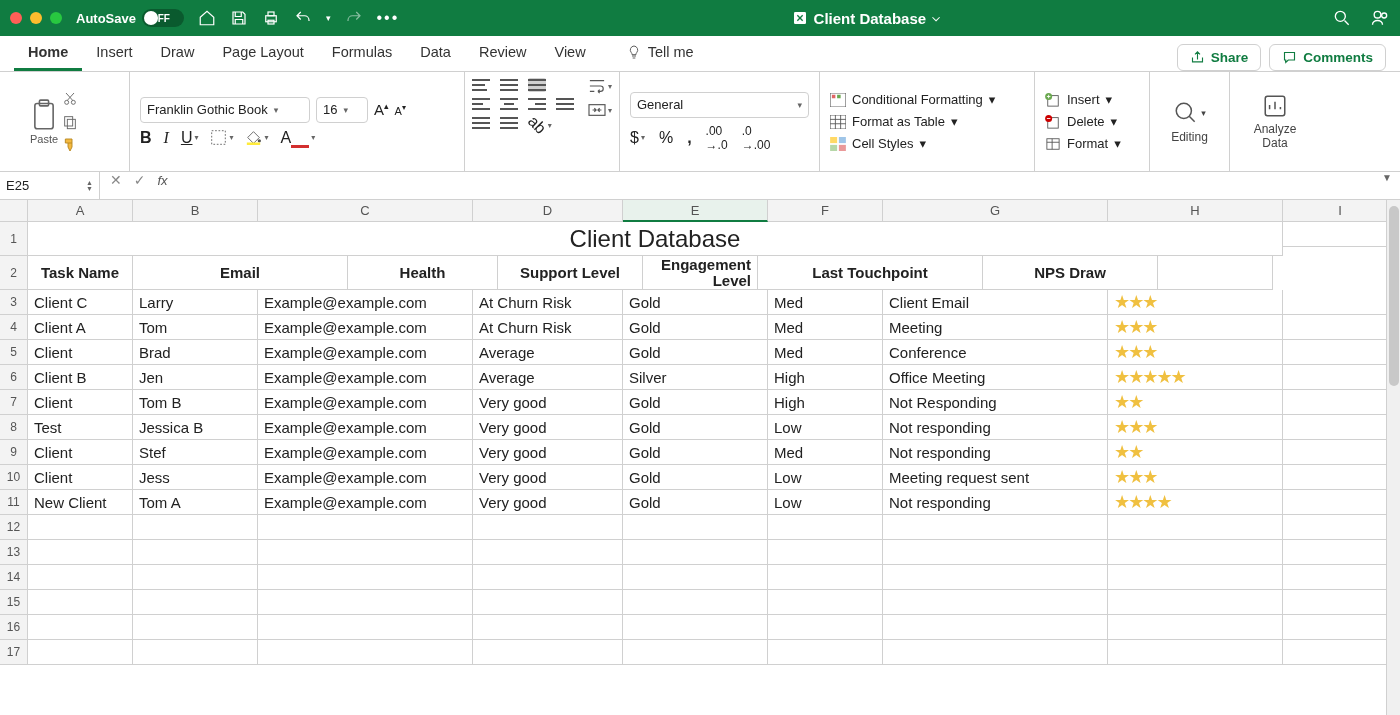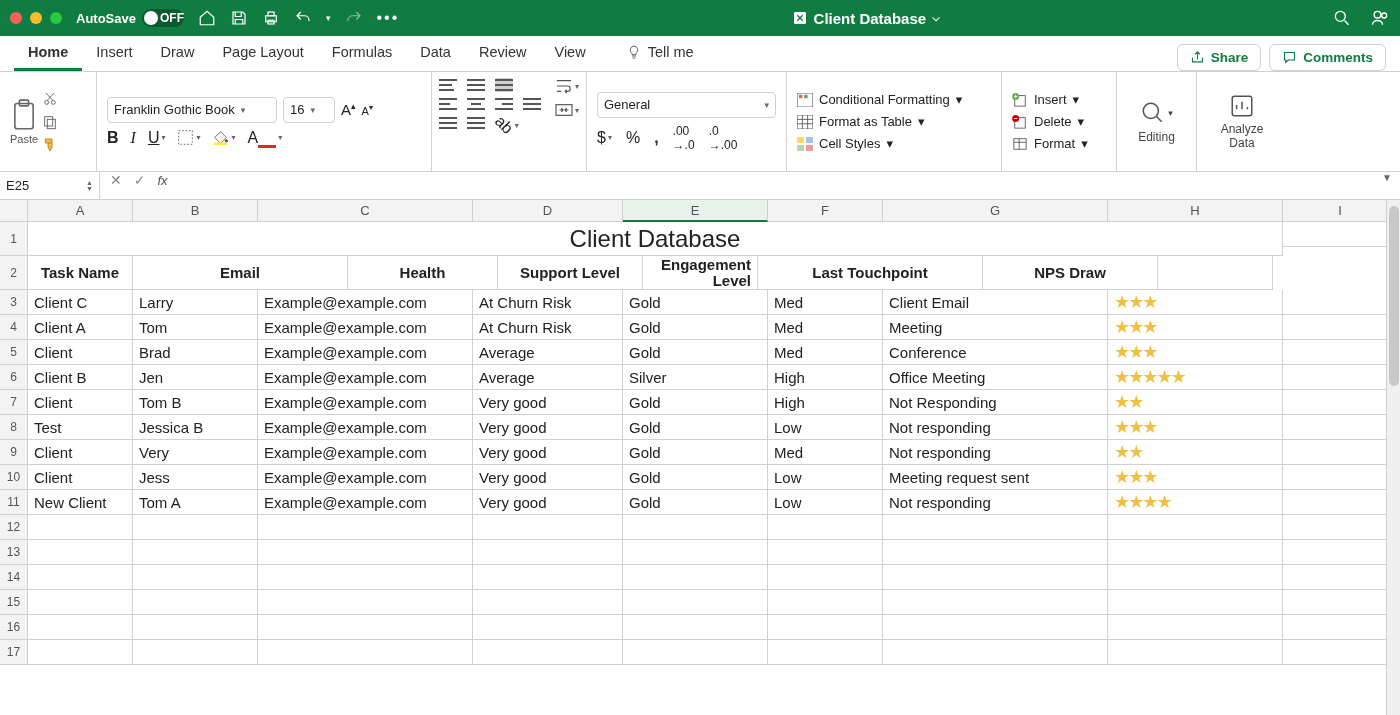--- a/index.html
+++ b/index.html
@@ -16,21 +16,21 @@
   
   .titlebar{background:var(--green);height:36px;display:flex;align-items:center;padding:0 10px;color:#fff;}
   .traffic{display:flex;gap:8px;margin-right:14px;}
   .traffic span{width:12px;height:12px;border-radius:50%;}
   .tl-r{background:#ff5f57;}
   .tl-y{background:#febc2e;}
   .tl-g{background:#28c840;}
   .autosave{display:flex;align-items:center;gap:6px;font-size:13px;font-weight:600;}
   .toggle{width:42px;height:18px;background:#0a5a2e;border-radius:9px;position:relative;display:flex;align-items:center;}
   .toggle .knob{width:14px;height:14px;background:#fff;border-radius:50%;margin-left:2px;}
-  .toggle .state{position:absolute;right:0;font-size:12px;color:#fff;}
+  .toggle .state{position:absolute;right:14px;font-size:10px;color:#fff;}
   .qat{display:flex;gap:14px;margin-left:14px;align-items:center;}
   .qat svg,.qat .ico{width:18px;height:18px;fill:#fff;stroke:#fff;}
   .doc-title{flex:1;display:flex;justify-content:center;align-items:center;gap:6px;font-size:15px;font-weight:600;}
   .doc-title svg{width:16px;height:16px;}
   .title-right{display:flex;gap:18px;align-items:center;}
   .title-right svg{width:20px;height:20px;fill:none;stroke:#fff;stroke-width:1.6;}
   
   .tabs{height:36px;display:flex;align-items:flex-end;padding:0 14px;background:#fff;border-bottom:1px solid var(--border);}
   .tab{padding:8px 14px;font-size:14.5px;color:#333;cursor:pointer;border-bottom:3px solid transparent;}
   .tab.active{font-weight:700;border-bottom-color:var(--green);}
@@ -187,21 +187,21 @@
   <div class="comments-btn">
     <svg viewBox="0 0 24 24">
         <path d="M4 4h16v12H10l-4 4v-4H4z"></path>
       </svg>
     <span>Comments</span>
   </div>
 </div>
 
 <div class="ribbon">
 
-  <div class="group" style="width:97px;">
+  <div class="group" style="width:110px;margin-left:20px;">
     <div class="paste-col">
       <div class="paste-lg">
         <svg viewBox="0 0 24 28">
             <rect x="4" y="4" width="16" height="22" rx="2"></rect>
             <rect x="8" y="1" width="8" height="5" rx="1"></rect>
           </svg>
         <span>Paste</span>
       </div>
       <div class="mini-col">
         <svg viewBox="0 0 24 24">
@@ -555,21 +555,21 @@
         <div class="cell" style="width: 115px;">Low</div>
         <div class="cell" style="width: 225px;">Not responding</div>
         <div class="cell" style="width: 175px;">
           <span class="stars">★★★</span>
         </div>
         <div class="cell" style="width: 115px;"></div>
       </div>
       <div class="row">
         <div class="rh">9</div>
         <div class="cell" style="width: 105px;">Client</div>
-        <div class="cell" style="width: 125px;">Very</div>
+        <div class="cell" style="width: 125px;">Stef</div>
         <div class="cell" style="width: 215px;">Example@example.com</div>
         <div class="cell" style="width: 150px;">Very good</div>
         <div class="cell" style="width: 145px;">Gold</div>
         <div class="cell" style="width: 115px;">Med</div>
         <div class="cell" style="width: 225px;">Not responding</div>
         <div class="cell" style="width: 175px;">
           <span class="stars">★★</span>
         </div>
         <div class="cell" style="width: 115px;"></div>
       </div>

